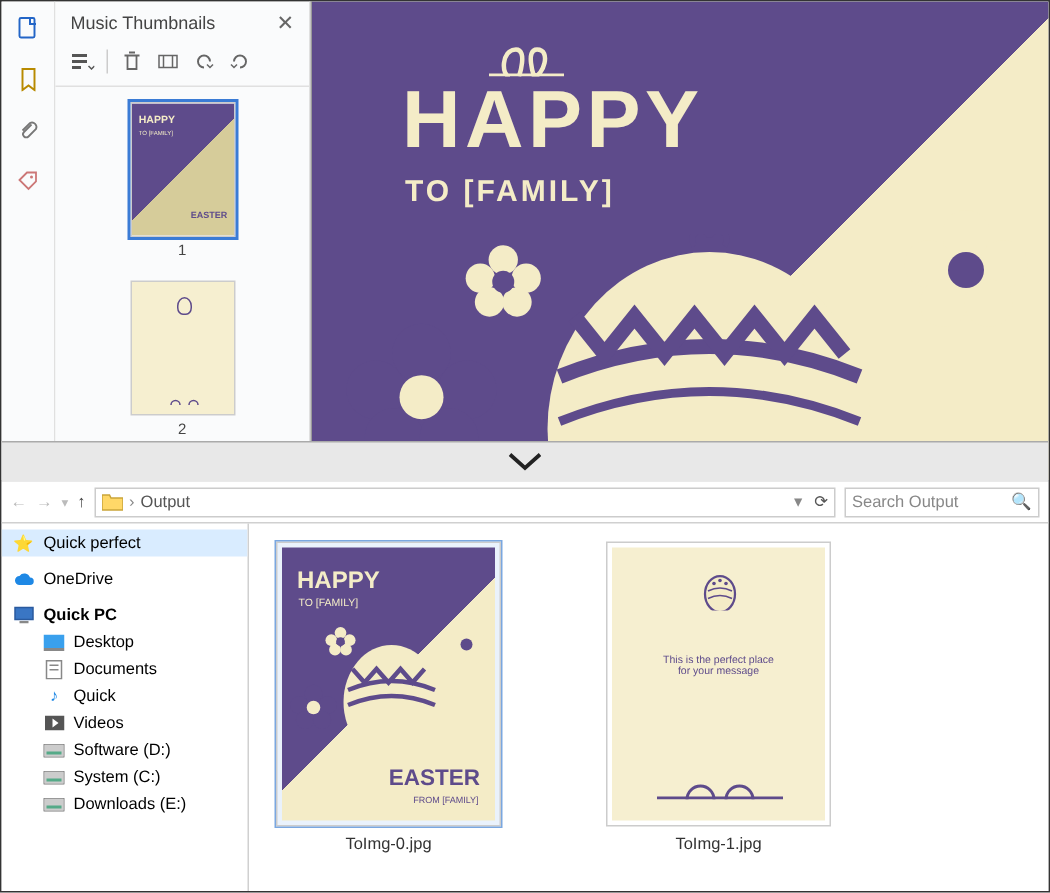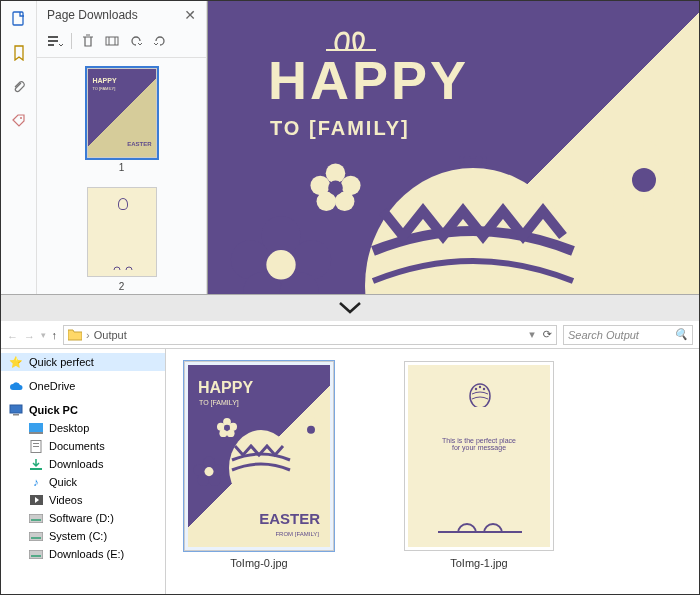--- a/index.html
+++ b/index.html
@@ -22,21 +22,21 @@
 .preview .h1 { font-size:54px; letter-spacing:3px; left:60px; top:48px; }
 .preview .h2 { font-size:20px; letter-spacing:2px; left:62px; top:116px; }
 .collapse-handle { position:absolute; left:207px; top:130px; width:10px; height:40px; background:#d0d0d0; display:flex; align-items:center; justify-content:center; font-size:10px; color:#333;}
 .chevron-bar { position:absolute; left:0; top:293px; width:100%; height:27px; background:#e8e8e8; display:flex; align-items:center; justify-content:center; border-top:1px solid #aaa;}
 .chevron-bar svg { width:24px; height:14px; }
 
 .explorer { position:absolute; top:320px; left:0; width:100%; height:275px; background:#fff; }
 .addr-bar { height:28px; border-bottom:1px solid #d0d0d0; display:flex; align-items:center; padding:0 6px; gap:6px; font-size:11px; color:#555;}
 .addr-nav { display:flex; gap:6px; align-items:center;}
 .addr-path { flex:1; border:1px solid #ccc; height:20px; display:flex; align-items:center; padding:0 4px; gap:4px;}
-.addr-search { width:130px; border:1px solid #ccc; height:20px; display:flex; align-items:center; padding:0 4px; color:#888;font-style:italic;}
+.addr-search { width:130px; border:1px solid #ccc; height:20px; display:flex; align-items:center; padding:0 4px; color:#888;}
 .exp-body { display:flex; height:247px; }
 .tree { width:165px; border-right:1px solid #d0d0d0; overflow-y:auto; font-size:11px; padding:4px 0;}
 .tree-row { display:flex; align-items:center; gap:6px; padding:2px 8px; white-space:nowrap; }
 .tree-row.qa { background:#d9ecff; }
 .tree-row .ind { display:inline-block; }
 .tree-ico { width:14px; height:14px; display:flex; align-items:center; justify-content:center;}
 .file-area { flex:1; padding:12px 18px; display:flex; gap:70px; align-items:flex-start; position:relative;}
 .file-item { display:flex; flex-direction:column; align-items:center; gap:6px;}
 .file-thumb { width:150px; height:190px; border:1px solid #ccc; background:#fff; position:relative; overflow:hidden;}
 .file-thumb.selected { outline:1px solid #7aa7e0; background:#eaf2fc; padding:3px;}
@@ -71,21 +71,21 @@
     <span class="ico">
         <svg viewBox="0 0 16 16">
           <path d="M2 7l5-5h6v6l-5 5-6-6z" fill="none" stroke="#c77" stroke-width="1.2"></path>
           <circle cx="10" cy="5" r="1" fill="#c77"></circle>
         </svg>
       </span>
   </div>
 
   <div class="thumb-panel">
     <div class="thumb-header">
-      <span>Page Downloads</span>
+      <span>Music Thumbnails</span>
       <span style="font-size:14px;color:#666;">✕</span>
     </div>
     <div class="thumb-toolbar">
       <span class="tb">
           <svg viewBox="0 0 16 16">
             <rect x="1" y="3" width="10" height="2" fill="#555"></rect>
             <rect x="1" y="7" width="10" height="2" fill="#555"></rect>
             <rect x="1" y="11" width="6" height="2" fill="#555"></rect>
             <path d="M12 11l2 2 2-2" fill="none" stroke="#555"></path>
           </svg>
@@ -262,30 +262,20 @@
       <div class="tree-row">
           <span class="ind" style="width:14px"></span>
           <span class="tree-ico">
             <svg width="12" height="13" viewBox="0 0 12 13">
               <rect width="10" height="12" x="1" y="0.5" fill="#fff" stroke="#888"></rect>
               <rect x="3" y="3" width="6" height="1" fill="#888"></rect>
               <rect x="3" y="6" width="6" height="1" fill="#888"></rect>
             </svg>
           </span>
           <span>Documents</span>
-        </div>
-      <div class="tree-row">
-          <span class="ind" style="width:14px"></span>
-          <span class="tree-ico">
-            <svg width="12" height="12" viewBox="0 0 12 12">
-              <path d="M6 1v6m-3-2l3 3 3-3" stroke="#2a7" stroke-width="1.5" fill="none"></path>
-              <rect y="10" width="12" height="2" fill="#2a7"></rect>
-            </svg>
-          </span>
-          <span>Downloads</span>
         </div>
       <div class="tree-row">
           <span class="ind" style="width:14px"></span>
           <span class="tree-ico" style="color:#1e88e5;">♪</span>
           <span>Quick</span>
         </div>
       <div class="tree-row">
           <span class="ind" style="width:14px"></span>
           <span class="tree-ico">
             <svg width="13" height="10" viewBox="0 0 13 10">

